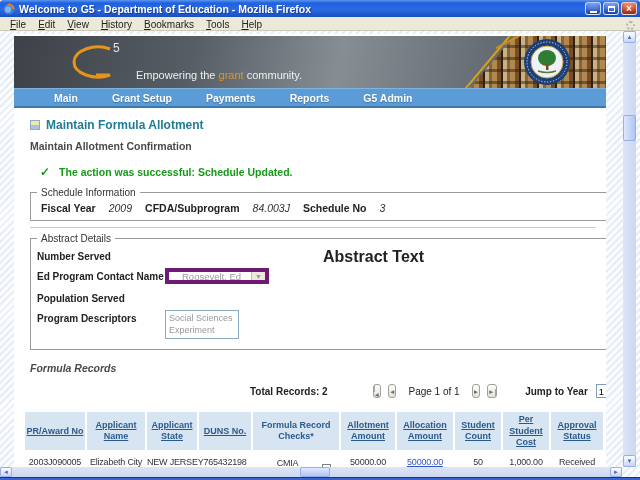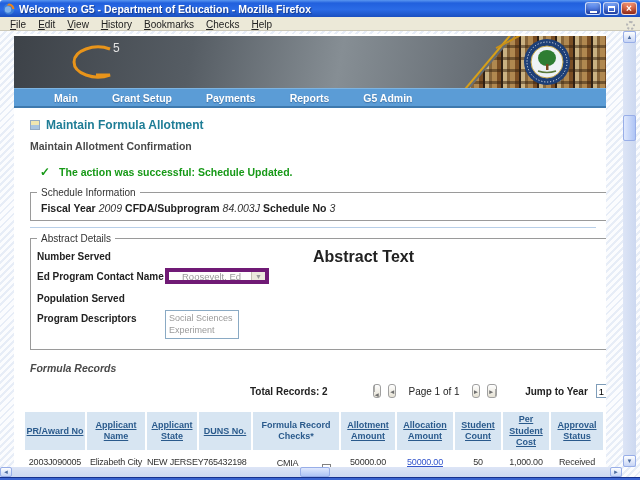--- a/index.html
+++ b/index.html
@@ -67,28 +67,28 @@
   .page-icon { width:10px; height:10px; border:1px solid #93aac2;
     background:linear-gradient(180deg,#f0e6b0 0 45%,#a8c4e0 45% 100%); }
   .page-title { color:#1e7d96; font-weight:bold; font-size:12px; }
   .subtitle { margin-top:8px; font-weight:bold; color:#4a4a4a; }
   .success { margin:13px 0 0 10px; color:#179917; font-weight:bold; }
   .success .check { margin-right:9px; font-size:12px; }
 
   fieldset { border:1px solid #9a9a9a; width:614px; padding:1px 8px 3px 6px; }
   .fs-sched { margin-top:8px; }
   legend { font-size:10px; color:#333; padding:0 4px; }
-  .sched-row { display:flex; align-items:center; gap:3px; padding:3px 0 3px 4px; }
+  .sched-row { display:flex; align-items:center; gap:13px; padding:3px 0 3px 4px; }
   .flabel { font-weight:bold; color:#222; white-space:nowrap; }
   .fvalue { color:#333; white-space:nowrap;font-style:italic; }
 
   .blue-hr { height:1px; background:#b8cfe8; width:566px; margin-top:6px; border:0; }
 
   .fs-abstract { margin-top:5px; padding-bottom:4px; }
-  .abstract-grid { display:flex; padding-top:3px; }
+  .abstract-grid { display:flex; padding-top:3px;gap:10px; }
   .abs-left { width:268px; }
   .abs-right { flex:1; padding-left:8px; }
   .abs-row { display:flex; align-items:flex-start; margin-bottom:6px; }
   .abs-label { width:128px; font-weight:bold; font-size:10px; color:#222; padding-top:3px; flex:0 0 auto; }
   .fake-select { position:relative; width:104px; height:16px; border:4px solid #701a75;
     background:#fefefc; color:#9a9a9a; font-size:9.5px; display:flex; align-items:center;
     padding-left:13px; overflow:hidden; }
   .arrow-box { position:absolute; right:0; top:0; bottom:0; width:14px; background:#ece9dc;
     border-left:1px solid #c4c0b0; display:flex; align-items:center; justify-content:center;
     color:#9a9a9a; font-size:7px; }
@@ -166,38 +166,39 @@
       <span class="wbtn close">×</span>
     </span>
   </div>
 
   <div class="menubar">
     <span class="menu-item">File</span>
     <span class="menu-item">Edit</span>
     <span class="menu-item">View</span>
     <span class="menu-item">History</span>
     <span class="menu-item">Bookmarks</span>
-    <span class="menu-item">Checks</span>
+    <span class="menu-item">Tools</span>
     <span class="menu-item">Help</span>
     <span class="throbber"></span>
   </div>
 
   <div class="viewport">
     <div class="content-col">
 
       <div class="banner">
         <div class="banner-photo">
           <div class="shelves"></div>
         </div>
         <div class="gold-line"></div>
         <div class="gold-line2"></div>
         <svg class="g5-logo" width="72" height="46" viewBox="0 0 72 46">
           <path d="M54 10 A24 15 0 1 0 54 36 L40 36" fill="none" stroke="#e8941a" stroke-width="3"></path>
           <text x="57" y="13" fill="#e2e2e2" font-size="12" font-family="Liberation Sans, sans-serif">5</text>
         </svg>
+        <div class="tagline"><span>Empowering the </span><span class="hl">grant</span><span> community.</span></div>
         <svg class="seal" viewBox="0 0 46 46">
           <circle cx="23" cy="23" r="23" fill="#1d3f77"></circle>
           <circle cx="23" cy="23" r="20" fill="none" stroke="#ffffff" stroke-width="1" stroke-dasharray="1,2"></circle>
           <circle cx="23" cy="23" r="16" fill="#eef2f6" stroke="#c8a84b" stroke-width="1"></circle>
           <ellipse cx="23" cy="19" rx="9" ry="8" fill="#2e7d32"></ellipse>
           <rect x="22" y="25" width="2.5" height="6" fill="#7a4a1e"></rect>
           <path d="M14 32 Q23 35 32 32" stroke="#5a7a3a" stroke-width="1.5" fill="none"></path>
         </svg>
       </div>
 

